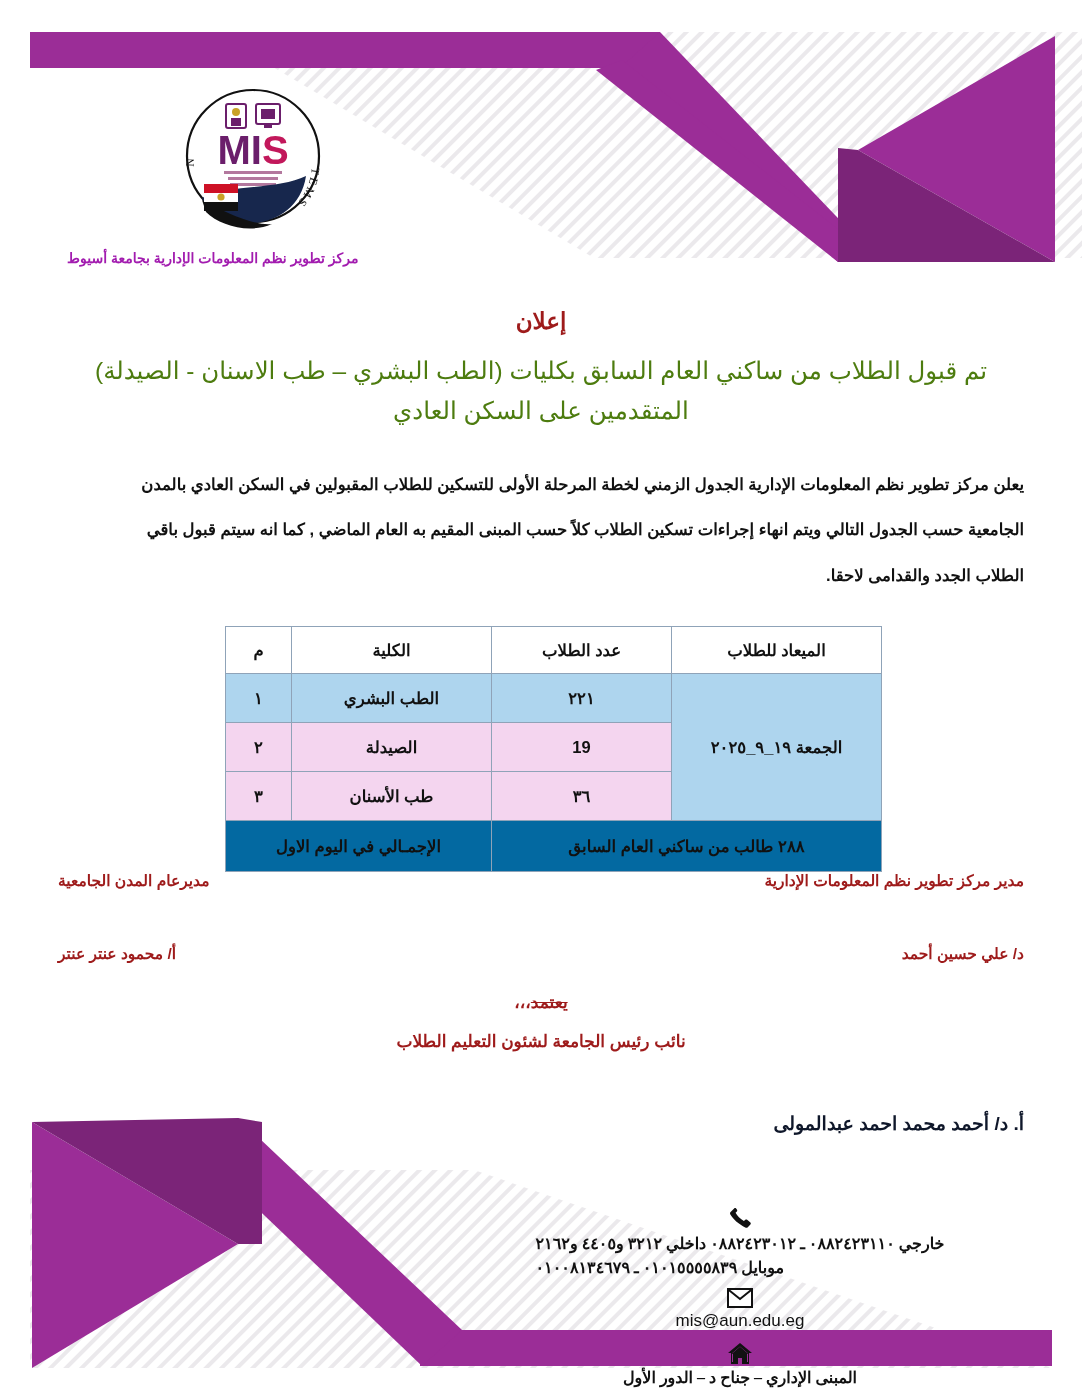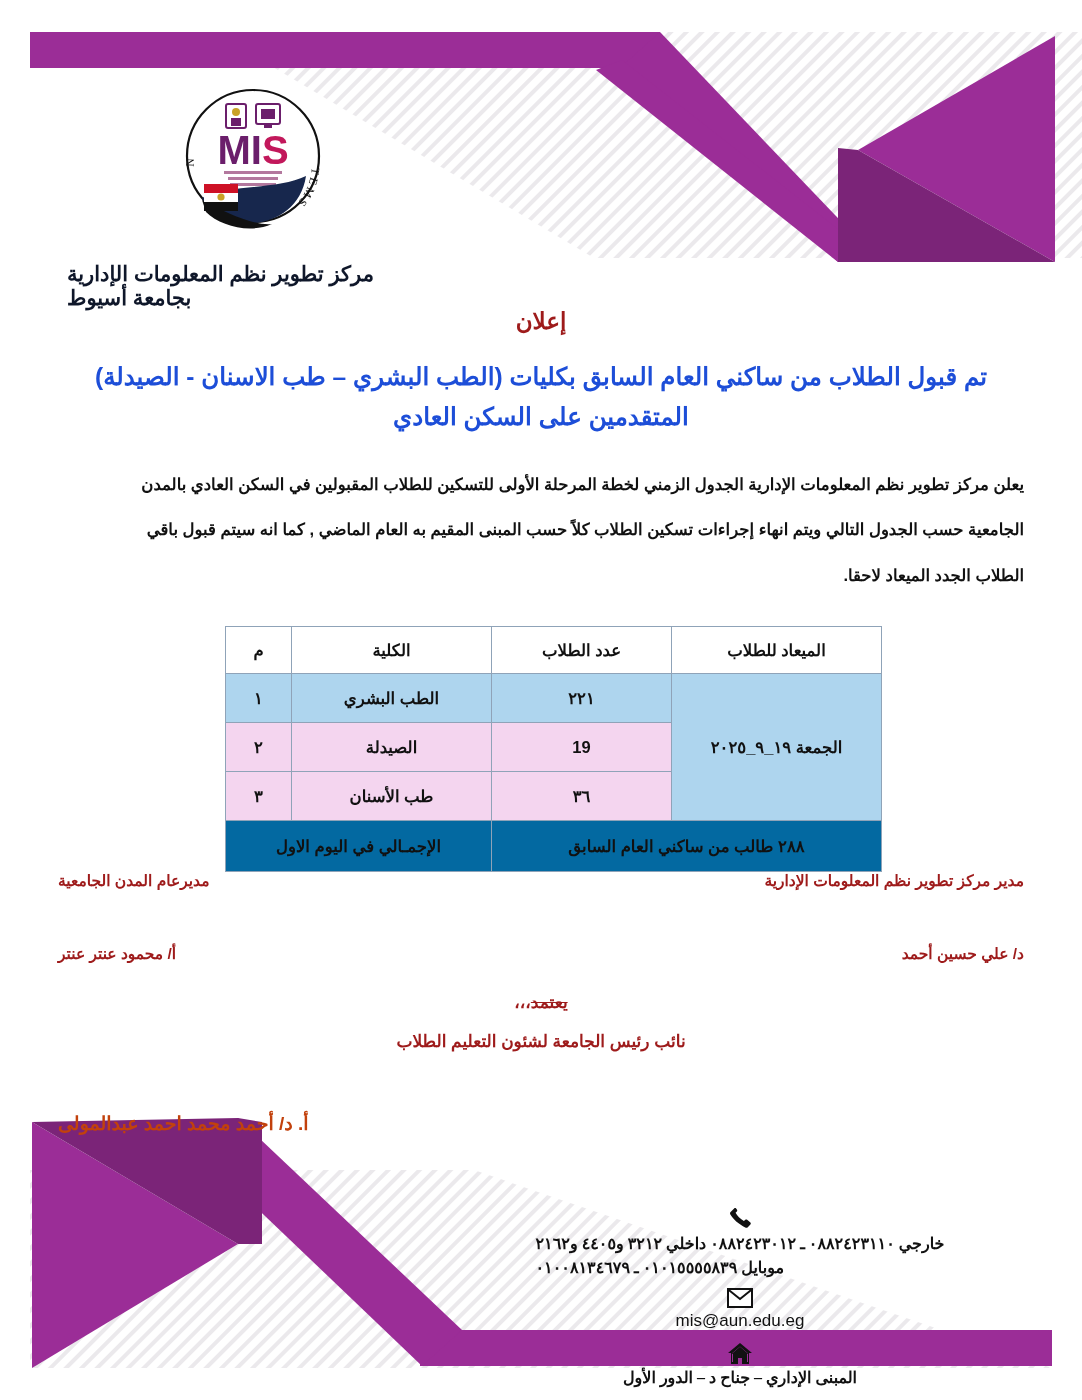--- a/index.html
+++ b/index.html
@@ -34,53 +34,53 @@
     left: 168px;
     top: 78px;
     width: 170px;
     height: 170px;
   }
   .logo-svg { width: 170px; height: 170px; display: block; }
 
   
   .center-name {
     position: absolute;
-    top: 262px;
+    top: 250px;
     right: 655px;
     width: 360px;
     text-align: left;
     font-family: "Liberation Sans", sans-serif;
     font-weight: bold;
-    font-size: 21px;
-    color: #0f172a;
+    font-size: 14px;
+    color: #a21caf;
     direction: rtl;
     letter-spacing: -0.2px;
   }
 
   
   .ann-area {
     position: absolute;
     left: 58px;
     top: 306px;
     width: 966px;
     text-align: center;
     direction: rtl;
   }
   .ann-word {
     color: #9E1B1B;
     font-family: "Liberation Sans", sans-serif;
     font-weight: bold;
     font-size: 23px;
     line-height: 1.35;
-    margin-bottom: 20px;
+    margin-bottom: 14px;
   }
   .ann-title {
-    color: #1d4ed8;
-    font-family: "Liberation Sans", sans-serif;
-    font-weight: bold;
+    color: #4d7c0f;
+    font-family: "Liberation Sans", sans-serif;
+    font-weight: normal;
     font-size: 24.5px;
     line-height: 1.65;
     margin: 0 auto;
     width: 920px;
   }
 
   
   .body-para {
     position: absolute;
     left: 58px;
@@ -166,23 +166,23 @@
   .approve-word .strike {
     text-decoration: line-through;
   }
   .approve-sub { font-size: 17px; }
 
   .approve-name {
     position: absolute;
     left: 58px;
     top: 1112px;
     width: 966px;
-    text-align: left;
-    direction: rtl;
-    color: #c2410c;
+    text-align: right;
+    direction: rtl;
+    color: #0f172a;
     font-family: "Liberation Sans", sans-serif;
     font-weight: bold;
     font-size: 19px;
   }
 
   
   .contact {
     position: absolute;
     right: 62px;
     top: 1206px;
@@ -299,21 +299,21 @@
 
   <div class="ann-area">
     <div class="ann-word">إعلان</div>
     <div class="ann-title">تم قبول الطلاب من ساكني العام السابق بكليات (الطب البشري – طب الاسنان - الصيدلة)</div>
     <div class="ann-title">المتقدمين على السكن العادي</div>
   </div>
 
   <div class="body-para">
     <div>يعلن مركز تطوير نظم المعلومات الإدارية الجدول الزمني لخطة المرحلة الأولى للتسكين للطلاب المقبولين في السكن العادي بالمدن</div>
     <div>الجامعية حسب الجدول التالي ويتم انهاء إجراءات تسكين الطلاب كلاً حسب المبنى المقيم به العام الماضي , كما انه سيتم قبول باقي</div>
-    <div>الطلاب الجدد الميعاد لاحقا.</div>
+    <div>الطلاب الجدد والقدامى لاحقا.</div>
   </div>
 
   <div class="tbl-wrap">
     <table class="sched">
       <colgroup>
         <col class="col-date">
           <col class="col-cnt">
           <col class="col-fac">
           <col class="col-m">
       </colgroup>

